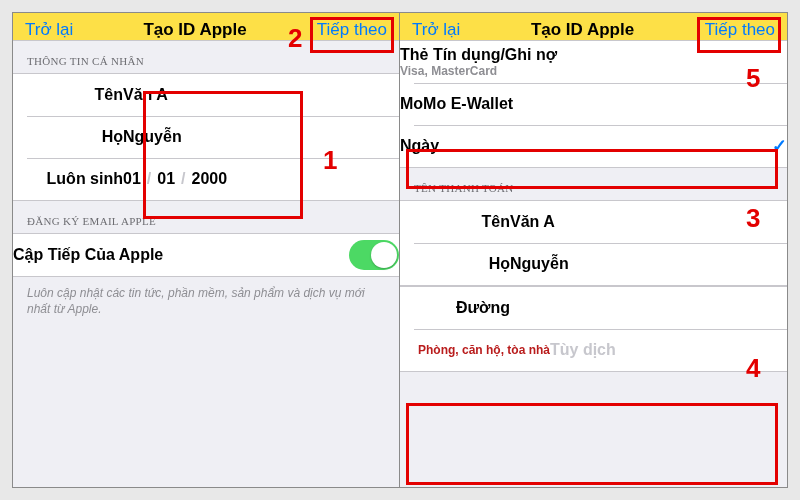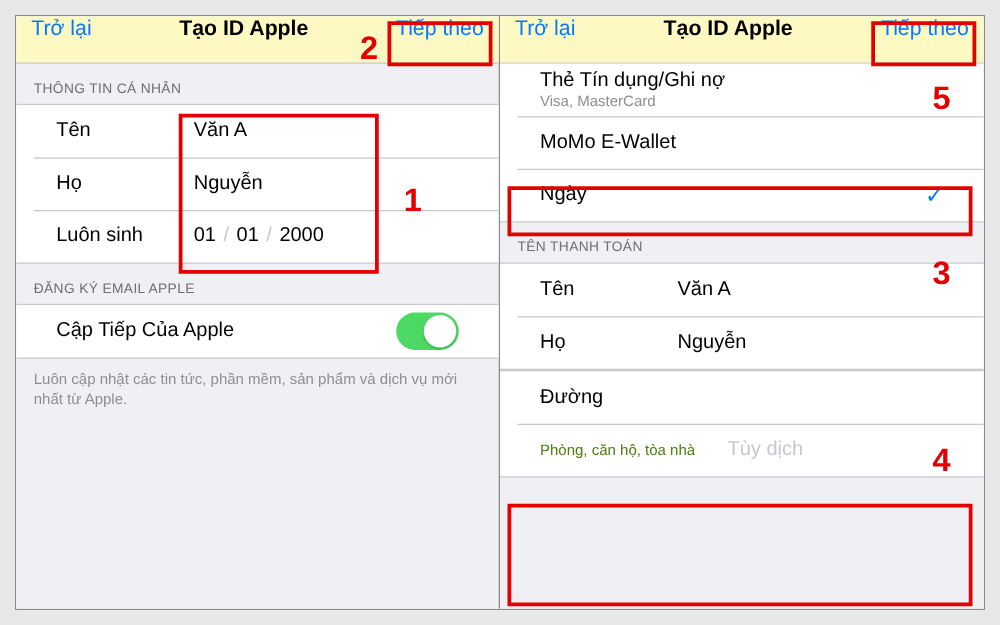--- a/index.html
+++ b/index.html
@@ -23,63 +23,65 @@
     background: #efeff4;
     display: flex;
     flex-direction: column;
     overflow: hidden;
     position: relative;
   }
   .screen.left { border-right: 1px solid #8a8a8a; }
 
   
   .navbar {
-    height: 38px;
-    background: #fef9c3;
+    height: 28px;
+    background: #fde047;
     border-bottom: 1px solid #c8c7cc;
     display: flex;
-    align-items: flex-start;
+    align-items: flex-end;
     justify-content: space-between;
     padding: 0 12px;
     font-size: 17px;
   }
   .nav-back { color: #007aff; cursor: pointer; }
   .nav-title { font-weight: 600; color: #000; }
   .nav-next { color: #007aff; cursor: pointer; }
 
   
   .section-header {
     font-size: 11px;
     letter-spacing: 0.3px;
     color: #6d6d72;
     padding: 14px 14px 6px 14px;
     text-transform: uppercase;
+    font-family: Liberation Serif, serif;
   }
   .section {
     background: #fff;
     border-top: 1px solid #c8c7cc;
     border-bottom: 1px solid #c8c7cc;
   }
   .row {
     display: flex;
     align-items: center;
     min-height: 42px;
-    padding: 0 32px;
+    padding: 0 0;
     font-size: 16px;
     color: #000;
     position: relative;
+    font-weight: bold;
   }
   .row + .row::before {
     content: "";
     position: absolute;
     left: 14px; right: 0; top: 0;
     height: 1px;
     background: #c8c7cc;
   }
-  .row .label { width: 110px; color: #000; flex: 0 0 auto; }
+  .row .label { width: 110px; color: #000; flex: 0 0 auto; text-align: right; }
   .row .value { flex: 1 1 auto; color: #000; }
   .row .value.placeholder { color: #c7c7cd; }
   .row .subtitle { font-size: 12px; color: #8e8e93; }
   .row.stack { flex-direction: column; align-items: flex-start; justify-content: center; padding-top: 4px; padding-bottom: 4px; }
 
   .date-parts { display: flex; gap: 6px; }
   .date-sep { color: #c7c7cd; }
 
   
   .switch {
@@ -97,20 +99,21 @@
     border-radius: 50%;
     top: 2px; right: 2px;
     box-shadow: 0 1px 2px rgba(0,0,0,.25);
   }
 
   .footer-note {
     font-size: 12px;
     color: #8e8e93;
     padding: 8px 14px 0 14px;
     line-height: 1.35;
+    font-style: italic;
   }
 
   .check {
     color: #007aff;
     font-size: 18px;
     margin-left: auto;
   }
 
   
   .anno {
@@ -211,21 +214,21 @@
         <span class="label">Họ</span>
         <span class="value">Nguyễn</span>
       </div>
     </div>
 
     <div class="section">
       <div class="row">
         <span class="label">Đường</span>
       </div>
       <div class="row">
-        <span class="label" style="width:150px; font-size:12px; color:#4d7c0f;">Phòng, căn hộ, tòa nhà</span>
+        <span class="label" style="width:150px; font-size:12px; color:#b91c1c;">Phòng, căn hộ, tòa nhà</span>
         <span class="value placeholder">Tùy dịch</span>
       </div>
     </div>
 
     <div class="anno" style="left:297px; top:4px; width:84px; height:36px;"></div>
     <div class="num" style="left:346px; top:50px;">5</div>
     <div class="anno" style="left:6px; top:136px; width:372px; height:40px;"></div>
     <div class="num" style="left:346px; top:190px;">3</div>
     <div class="num" style="left:346px; top:340px;">4</div>
     <div class="anno" style="left:6px; top:390px; width:372px; height:82px;"></div>

